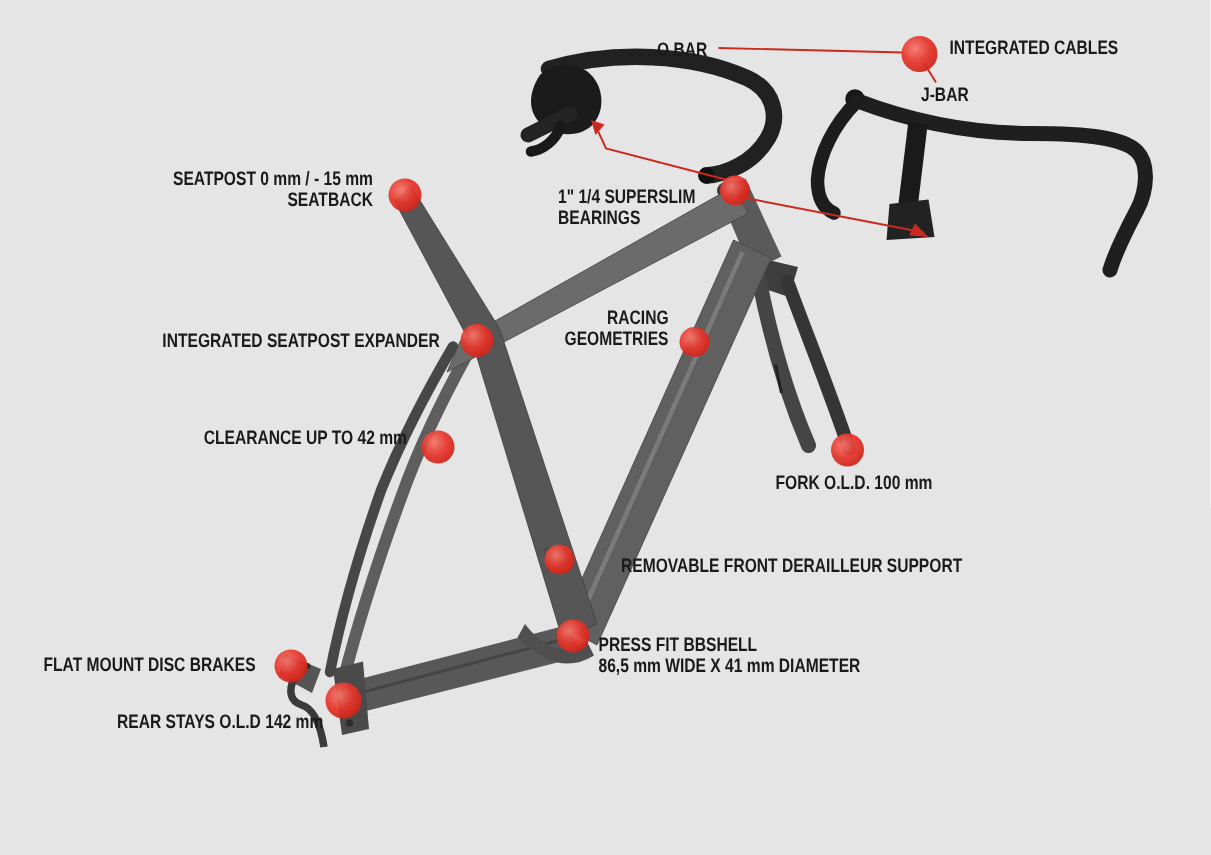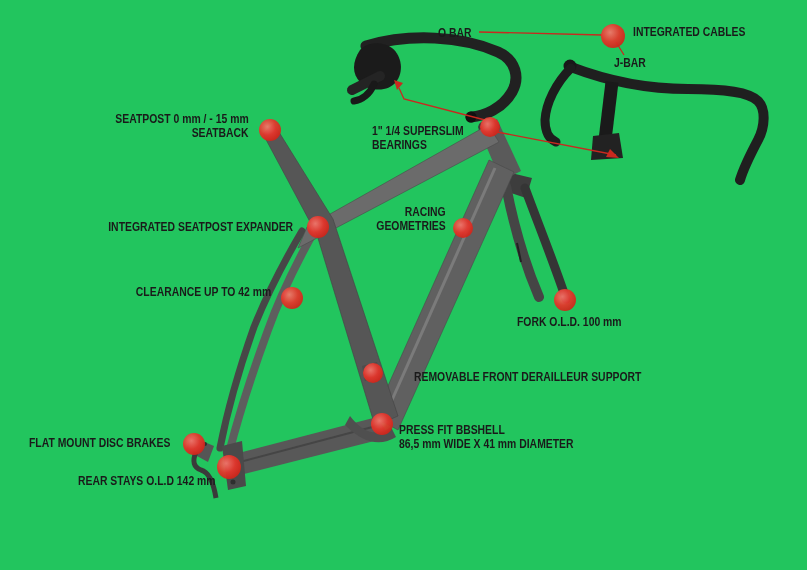--- a/index.html
+++ b/index.html
@@ -21,21 +21,21 @@
     color:#1a1a1a;
     white-space:nowrap;
     transform:scaleX(0.8);
   }
   .label.anchor-left{transform-origin:left top;}
   .label.anchor-right{text-align:right;transform-origin:right top;}
 </style>
 </head>
 <body>
 
-<div id="stage" style="background: #22c55e;">
+<div id="stage" style="background: #e5e5e5;">
 
   <svg id="bike-svg" width="807" height="570" viewBox="0 0 807 570">
     <defs>
       <radialGradient id="dotGrad" cx="38%" cy="35%" r="70%">
         <stop offset="0%" stop-color="#f4766b"></stop>
         <stop offset="55%" stop-color="#e6352b"></stop>
         <stop offset="100%" stop-color="#cf2318"></stop>
       </radialGradient>
     </defs>
 

